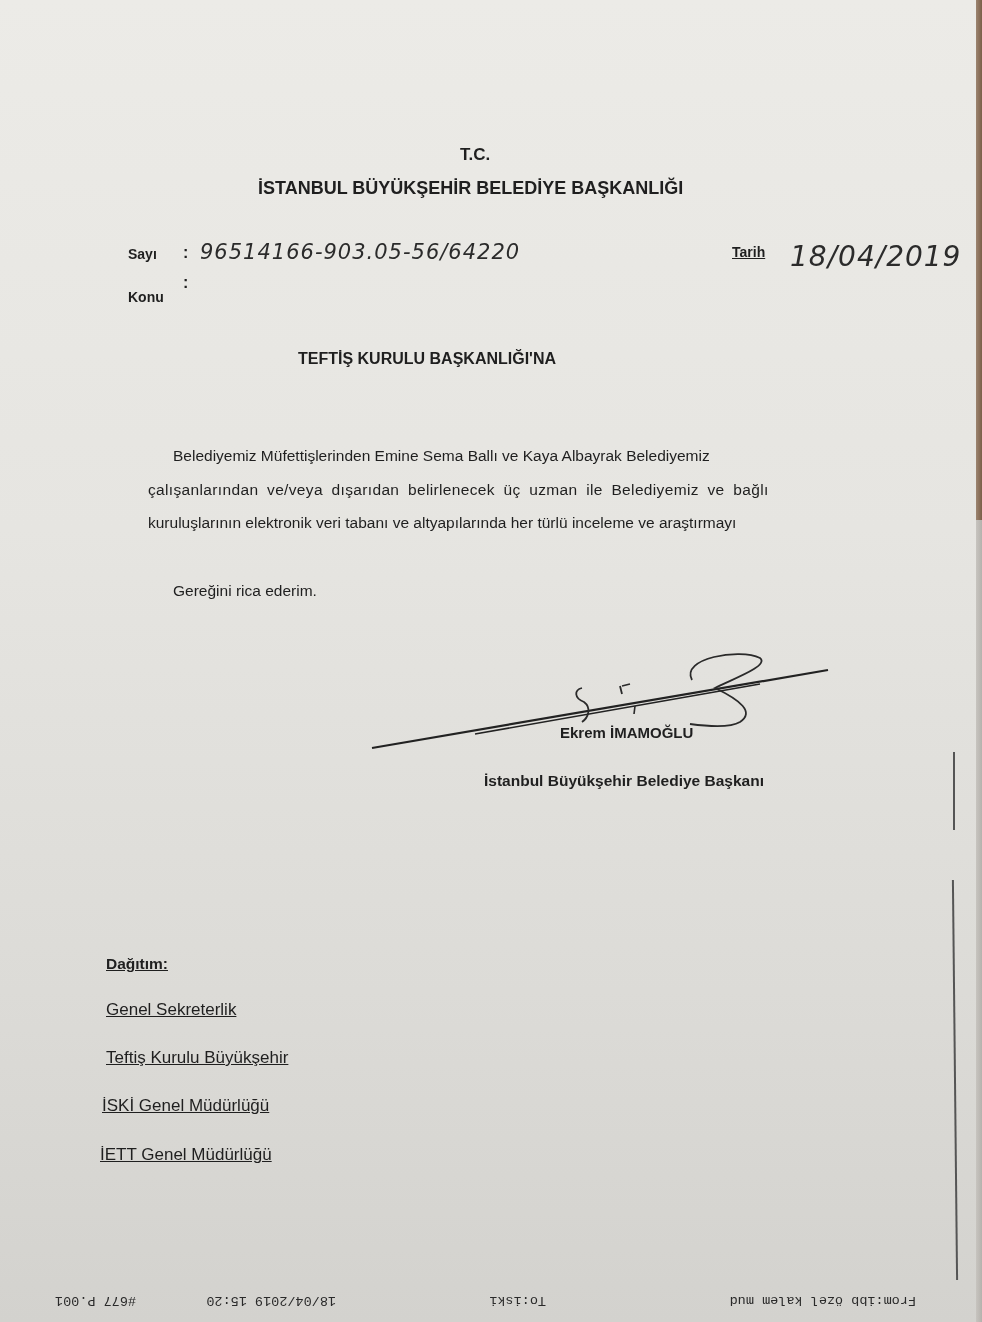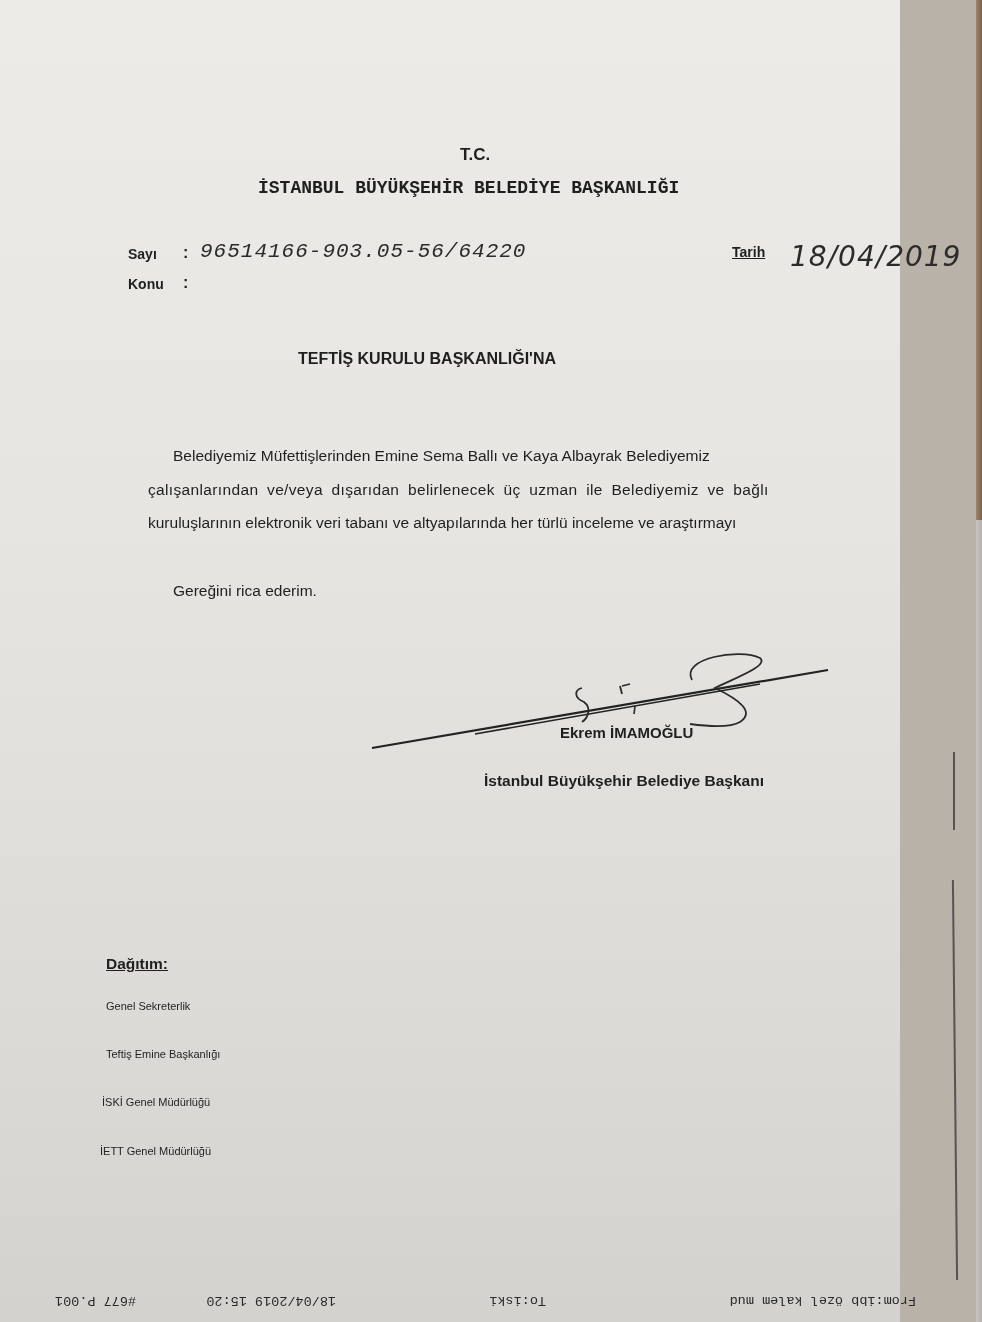--- a/index.html
+++ b/index.html
@@ -3,56 +3,56 @@
 <meta charset="utf-8">
 <style>
   html, body { margin: 0; padding: 0; }
   body {
     width: 982px; height: 1322px; overflow: hidden; position: relative;
     background: #b9b2a8;
     font-family: "Liberation Sans", sans-serif;
     color: #1f1f1f;
   }
   .paper {
-    position: absolute; left: 0; top: 0; width: 900px; height: 1322px;
+    position: absolute; left: 0; top: 0; width: 976px; height: 1322px;
     background: linear-gradient(180deg, #ecebe7 0%, #e6e5e1 40%, #dcdbd7 75%, #d3d2ce 100%);
   }
   .edge {
     position: absolute; right: 0; top: 0; width: 6px; height: 520px;
     background: linear-gradient(90deg, #9c8470, #7b5f48);
   }
   .edge2 {
     position: absolute; right: 0; top: 520px; width: 6px; height: 802px;
     background: linear-gradient(90deg, #c7c4bf, #b5b2ad);
   }
   .abs { position: absolute; white-space: nowrap; }
   .bold { font-weight: bold; }
   .hand { font-family: "DejaVu Sans", sans-serif; font-style: italic; color: #2b2b2b; letter-spacing: 1px; }
   .tc { left: 460px; top: 145px; font-size: 17px; }
-  .inst { left: 258px; top: 178px; font-size: 18px; font-family: Liberation Mono, monospace; }
+  .inst { left: 258px; top: 178px; font-size: 18px; }
   .label { font-size: 14px; }
   .sayi-label { left: 128px; top: 246px; }
   .sayi-colon { left: 183px; top: 244px; font-size: 16px; }
-  .sayi-val { left: 200px; top: 240px; font-size: 21px; font-family: Liberation Mono, monospace; }
-  .konu-label { left: 128px; top: 276px; }
+  .sayi-val { left: 200px; top: 240px; font-size: 21px; }
+  .konu-label { left: 128px; top: 289px; }
   .konu-colon { left: 183px; top: 274px; font-size: 16px; }
   .tarih-label { left: 732px; top: 244px; text-decoration: underline; }
   .tarih-val { left: 790px; top: 240px; font-size: 28px; }
   .addressee { left: 298px; top: 350px; font-size: 16px; }
   .body-text {
     position: absolute; left: 173px; top: 439px; width: 660px;
     font-size: 15.5px; line-height: 33.5px; text-align: justify;
     text-indent: 0;
   }
   .body-text span.l { display: block; white-space: nowrap; }
   .closing { left: 173px; top: 582px; font-size: 15.5px; }
   .sig-name { left: 560px; top: 724px; font-size: 15px; }
   .sig-title { left: 484px; top: 772px; font-size: 15.5px; }
   .dist-title { left: 106px; top: 955px; font-size: 15.5px; text-decoration: underline; }
-  .dist-item { left: 106px; font-size: 11px; }
+  .dist-item { left: 106px; font-size: 17px; text-decoration: underline; }
   .tn { left: 610px; top: 1232px; font-size: 28px; }
   .fax {
     position: absolute; left: 0; top: 1286px; width: 976px; height: 30px;
     transform: rotate(180deg); font-family: "Liberation Mono", monospace;
     font-size: 13.5px; color: #2a2a2a;
   }
   .fax span { position: absolute; top: 8px; white-space: nowrap; }
   .vline { position: absolute; background: #555; width: 2px; }
   svg.sig { position: absolute; left: 360px; top: 640px; }
 </style>
@@ -90,21 +90,21 @@
     <path d="M222 48 C 214 50, 214 58, 224 62 C 232 68, 228 78, 222 82" stroke="#2a2a2a" stroke-width="1.8" fill="none"></path>
     <path d="M260 46 L262 54 M262 46 L270 44" stroke="#2a2a2a" stroke-width="1.8" fill="none"></path>
     <path d="M275 66 L274 74" stroke="#2a2a2a" stroke-width="1.6" fill="none"></path>
   </svg>
 
   <div class="abs bold sig-name">Ekrem İMAMOĞLU</div>
   <div class="abs bold sig-title">İstanbul Büyükşehir Belediye Başkanı</div>
 
   <div class="abs bold dist-title">Dağıtım:</div>
   <div class="abs dist-item" style="top:1000px">Genel Sekreterlik</div>
-  <div class="abs dist-item" style="top:1048px">Teftiş Emine Başkanlığı</div>
+  <div class="abs dist-item" style="top:1048px">Teftiş Kurulu Büyükşehir</div>
   <div class="abs dist-item" style="top:1096px;left:102px">İSKİ Genel Müdürlüğü</div>
   <div class="abs dist-item" style="top:1145px;left:100px">İETT Genel Müdürlüğü</div>
 
 
   <div class="vline" style="left:953px;top:752px;height:78px;"></div>
   <div class="vline" style="left:954px;top:880px;height:400px;transform:rotate(-0.6deg);"></div>
 
   <div class="fax">
     <span style="left:60px">From:ibb özel kalem mud</span>
     <span style="left:430px">To:iski</span>

